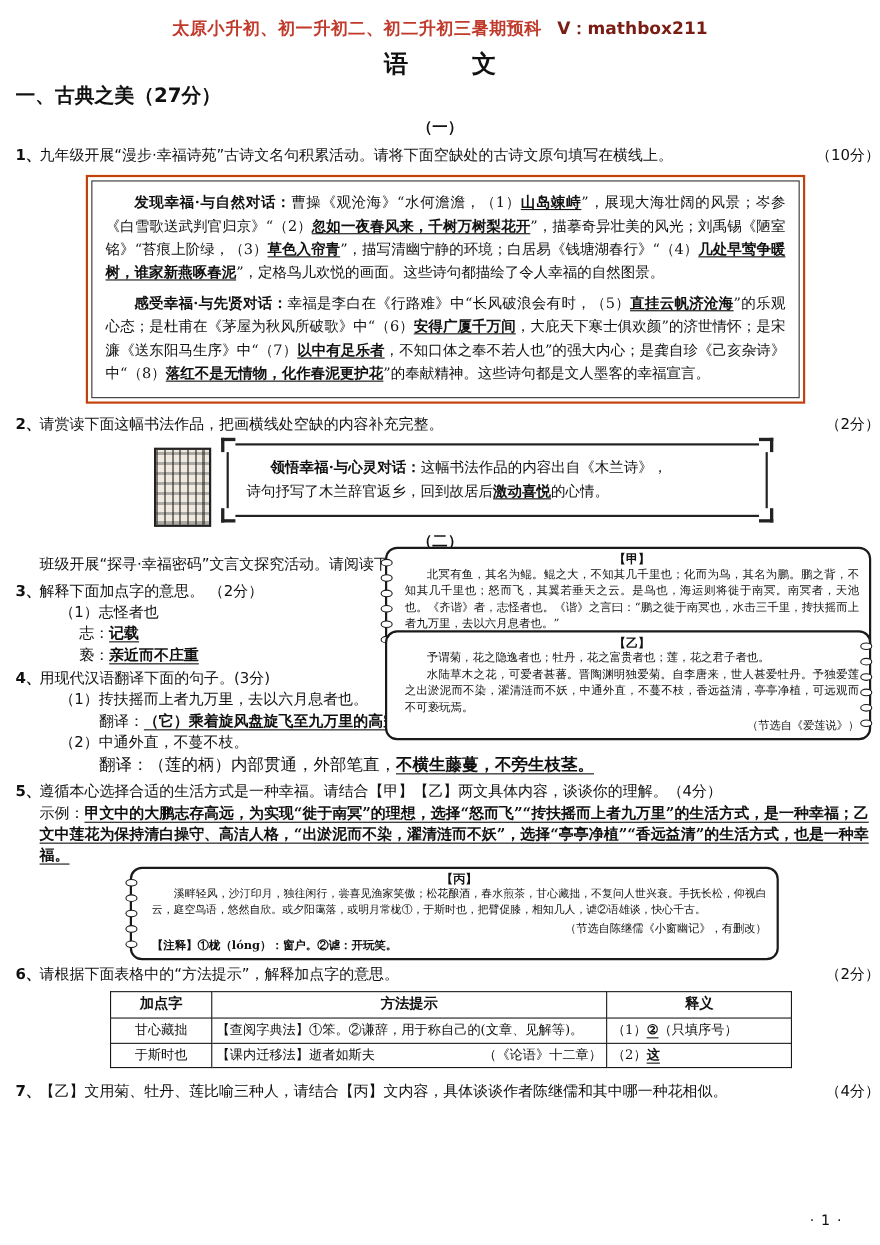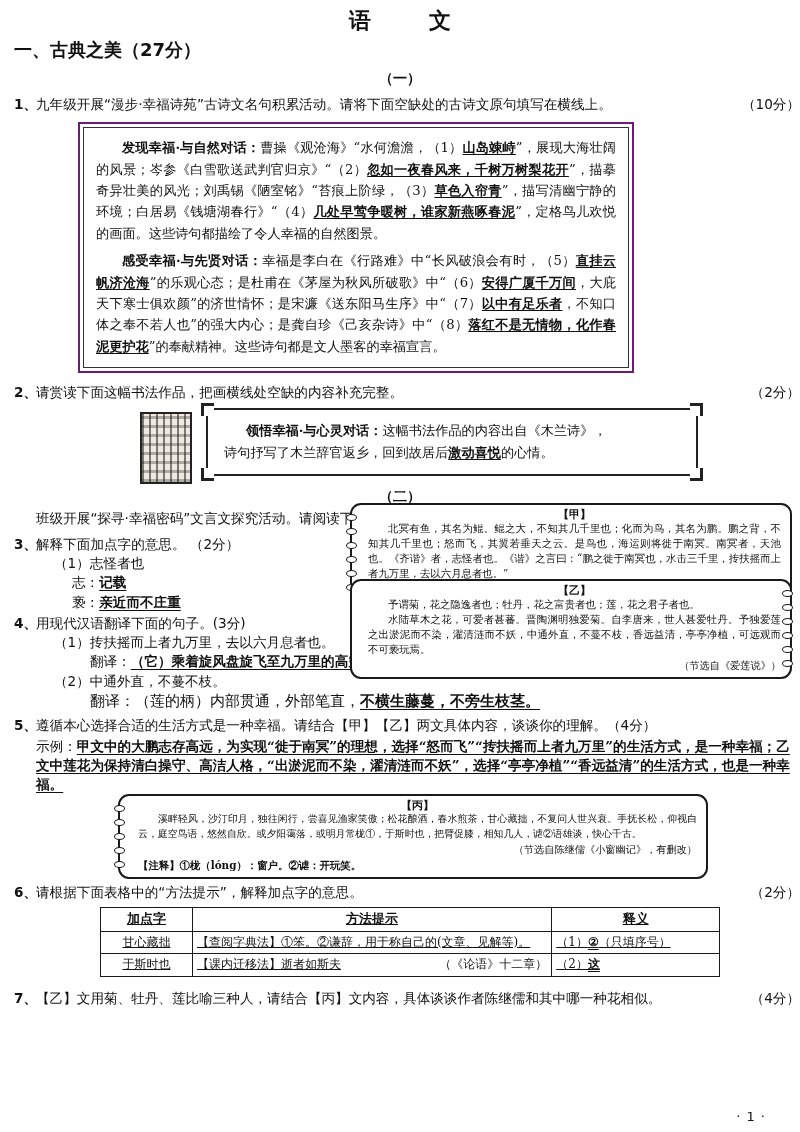--- a/index.html
+++ b/index.html
@@ -71,22 +71,22 @@
   .hand {
     font-family: "DejaVu Serif", "Liberation Serif", serif;
     font-weight: 700;
     text-decoration: underline;
     text-underline-offset: 3px;
   }
 
   
   .poem-frame {
     margin: 8px 0 0 78px;
-    width: 556px;
-    border: 2px solid #701a75;
+    width: 654px;
+    border: 2px solid #c2410c;
     padding: 3px;
     background: #fff;
   }
   .poem-frame-inner {
     border: 1px solid #333;
     padding: 9px 12px 10px 12px;
   }
   .poem-p {
     font-family: "DejaVu Serif", "Liberation Serif", serif;
     font-size: 13.2px;
@@ -170,21 +170,20 @@
   #card-bing{ left: 118px; top: 788px; width: 590px; padding-left: 18px; }
   #card-bing p { font-size: 9.9px; line-height: 1.5; }
   #card-bing .notes { font-size: 10.4px; font-weight: 600; margin-top: 2px; }
 
   
   .tbl {
     margin: 5px 0 0 100px;
     width: 620px;
     border-collapse: collapse;
     font-family: "DejaVu Serif", "Liberation Serif", serif;
-    text-decoration: underline;
   }
   .tbl th, .tbl td {
     border: 1.5px solid #1a1a1a;
     padding: 3px 4px;
     font-size: 12px;
     line-height: 1.3;
     vertical-align: middle;
   }
   .tbl th { font-weight: 700; text-align: center; font-size: 13px; }
   .tbl td.c1 { width: 92px; text-align: center; white-space: nowrap; }
@@ -195,20 +194,23 @@
   .pagenum {
     position: absolute; right: 34px; bottom: 14px;
     font-size: 13px; letter-spacing: 1px;
   }
 </style>
 </head>
 <body>
 
 <div class="page">
 
+  <div class="ad-line">
+    <span>太原小升初、初一升初二、初二升初三暑期预科</span><span class="vcode">V：mathbox211</span>
+  </div>
   <div class="subject-title">语　文</div>
 
   <div class="section-head">一、古典之美（27分）</div>
   <div class="part-label">（一）</div>
 
   <div class="q">
     <span class="q-num">1、</span>
     <span class="q-body">
       <span class="pts">（10分）</span>
       <span>九年级开展“漫步·幸福诗苑”古诗文名句积累活动。请将下面空缺处的古诗文原句填写在横线上。</span>

